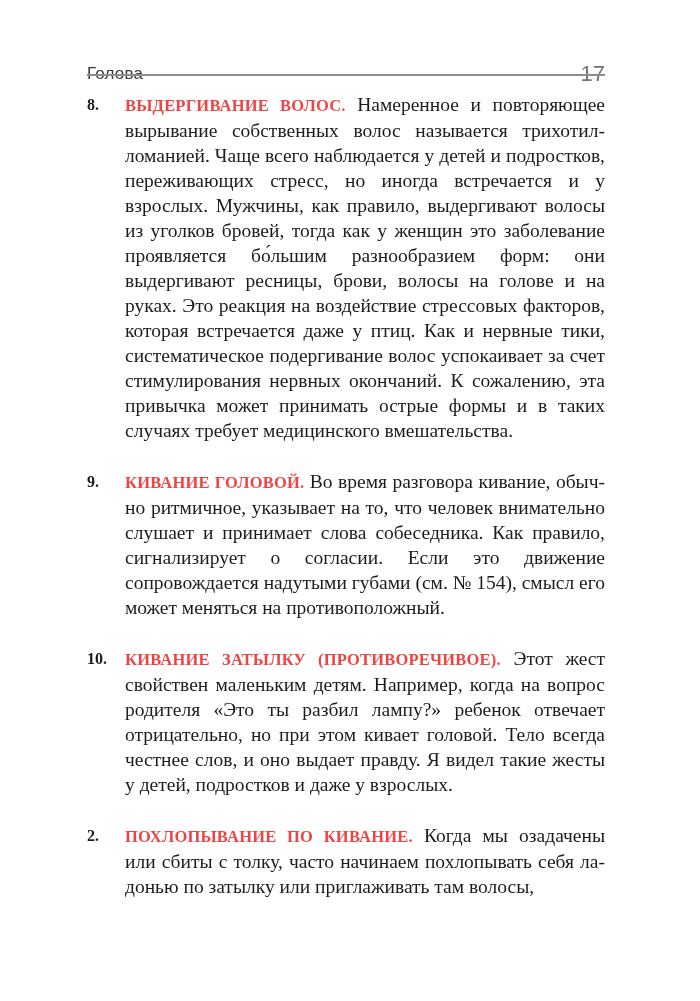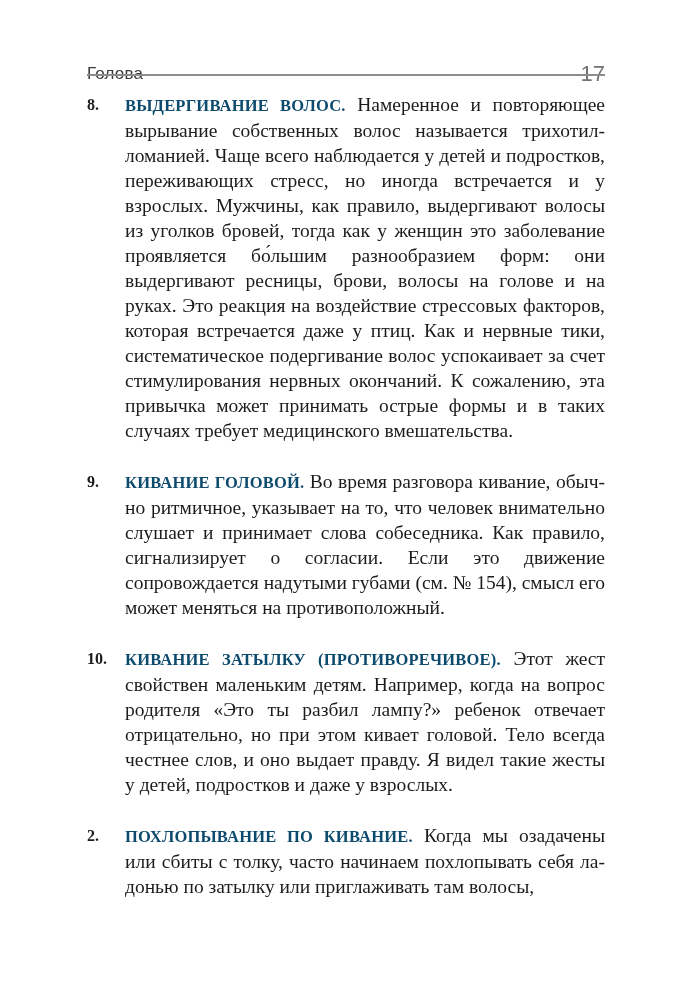--- a/index.html
+++ b/index.html
@@ -67,21 +67,21 @@
     text-align: right;
     font-weight: 700;
     font-size: 16px;
     line-height: 25px;
     color: #1c1c1c;
   }
   .item-heading {
     font-weight: 700;
     font-size: 16.5px;
     letter-spacing: 0.2px;
-    color: #0c4a6e;
+    color: #ef4444;
   }
 </style>
 </head>
 <body>
 
 <div class="page">
 
   <div class="running-header">
     <span class="running-title">Голова</span>
     <span class="page-number">17</span>

